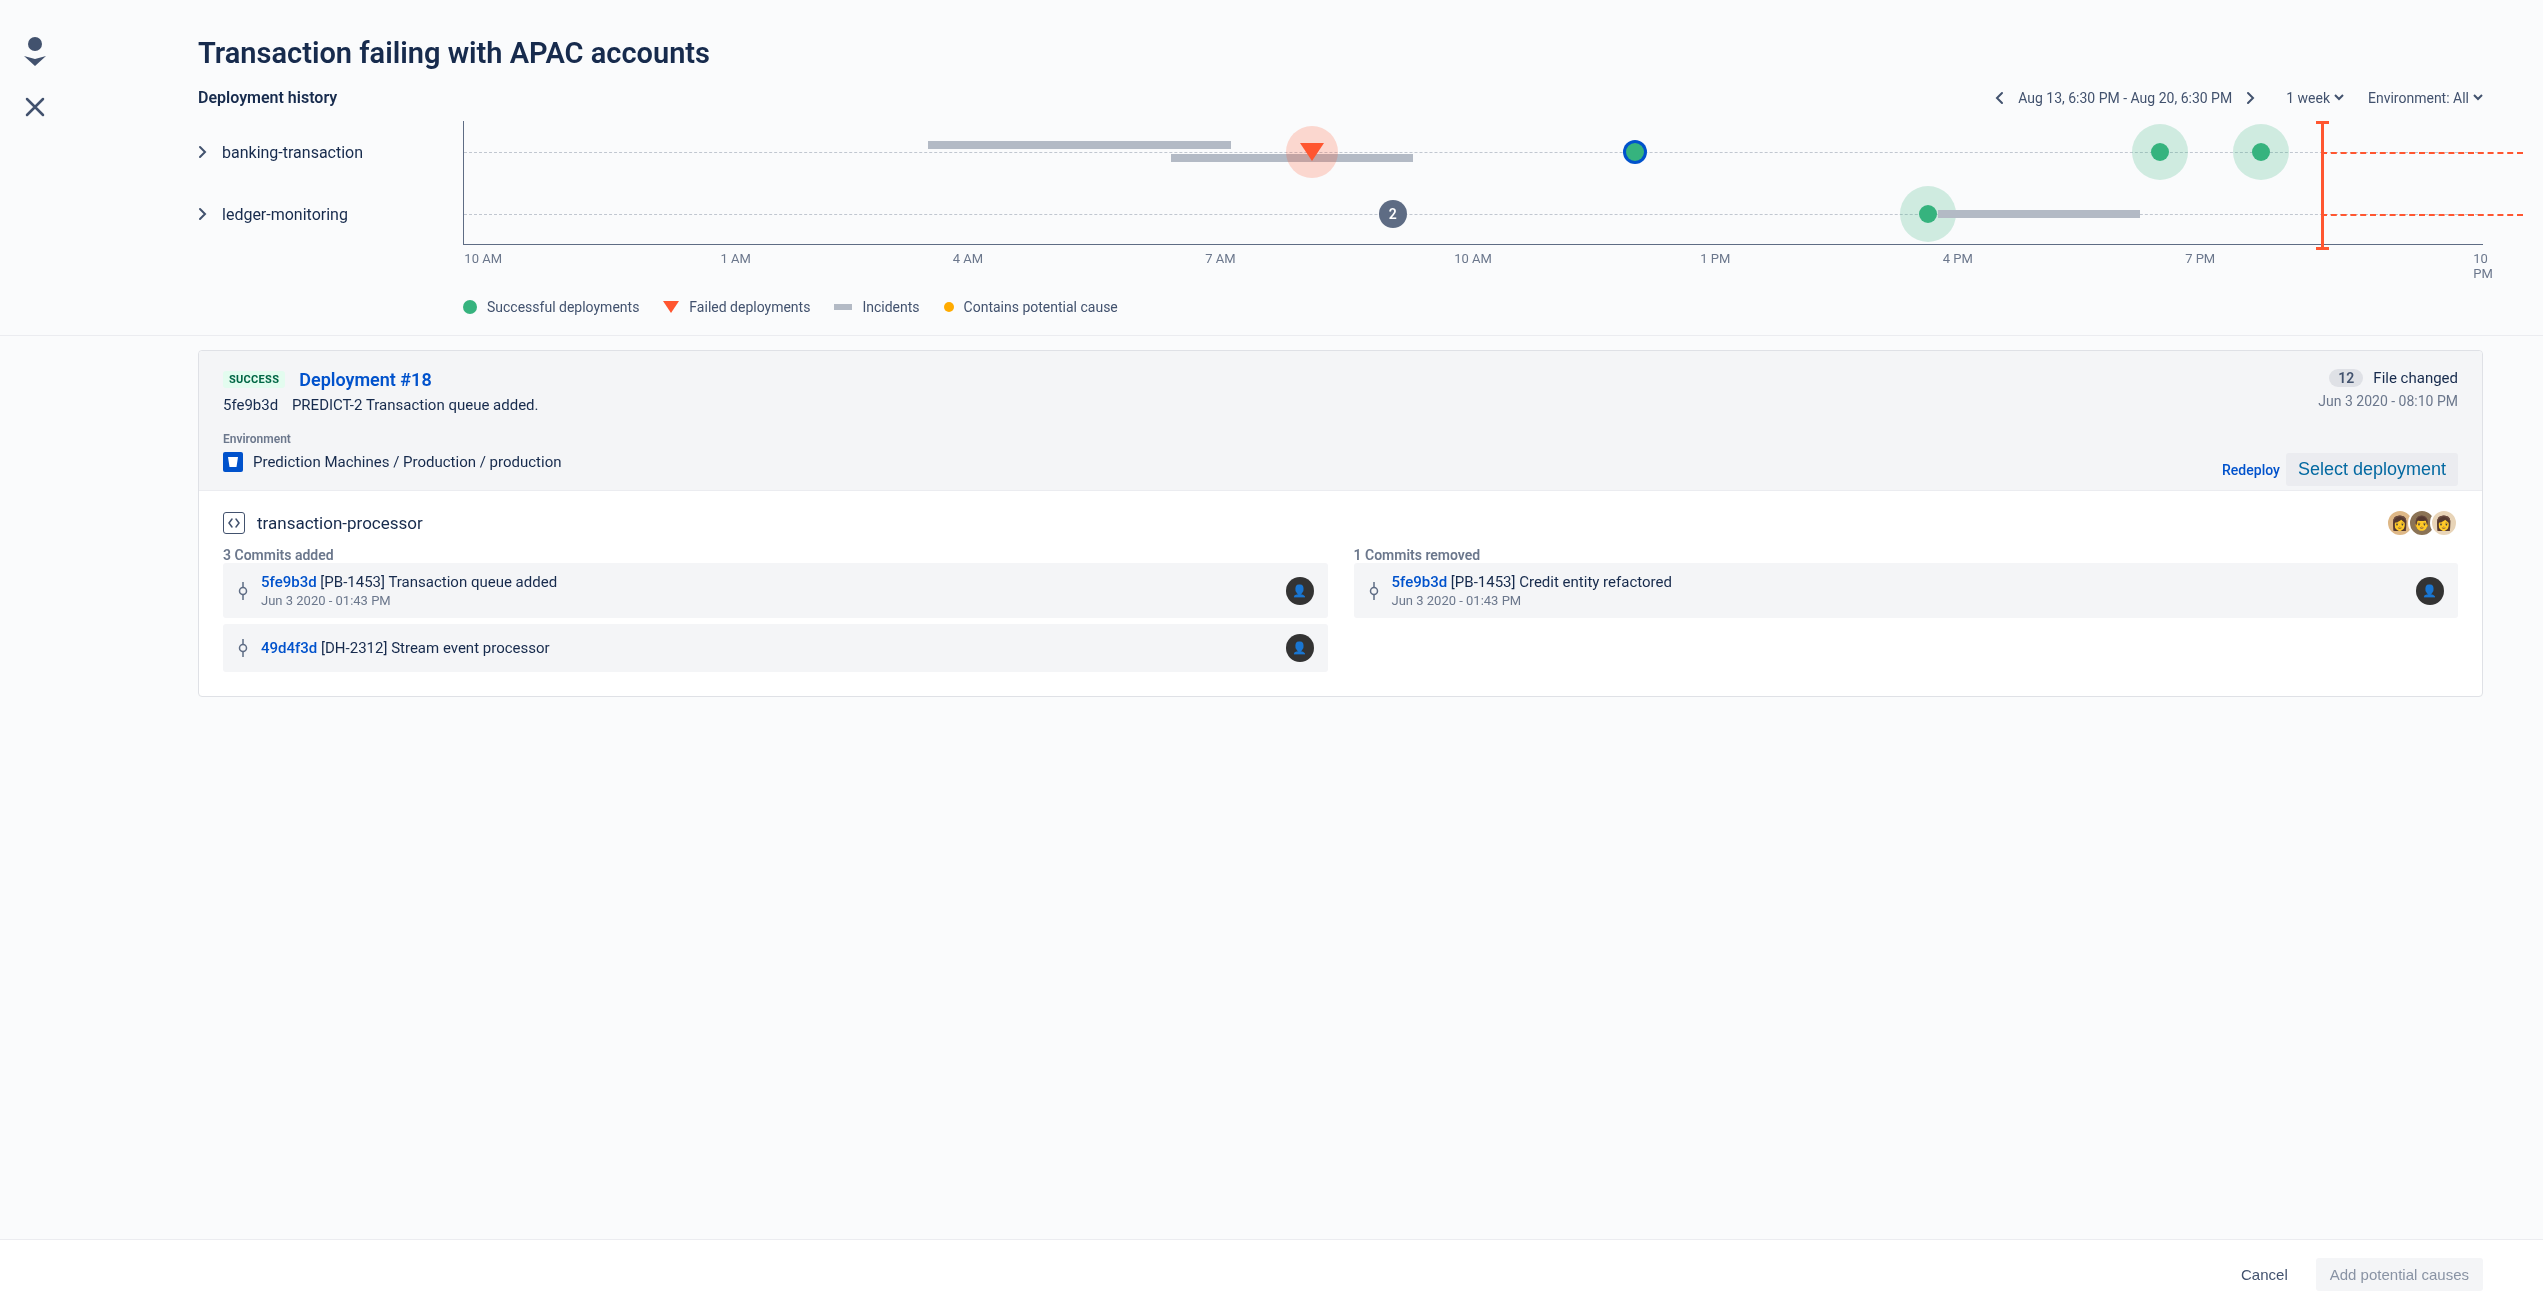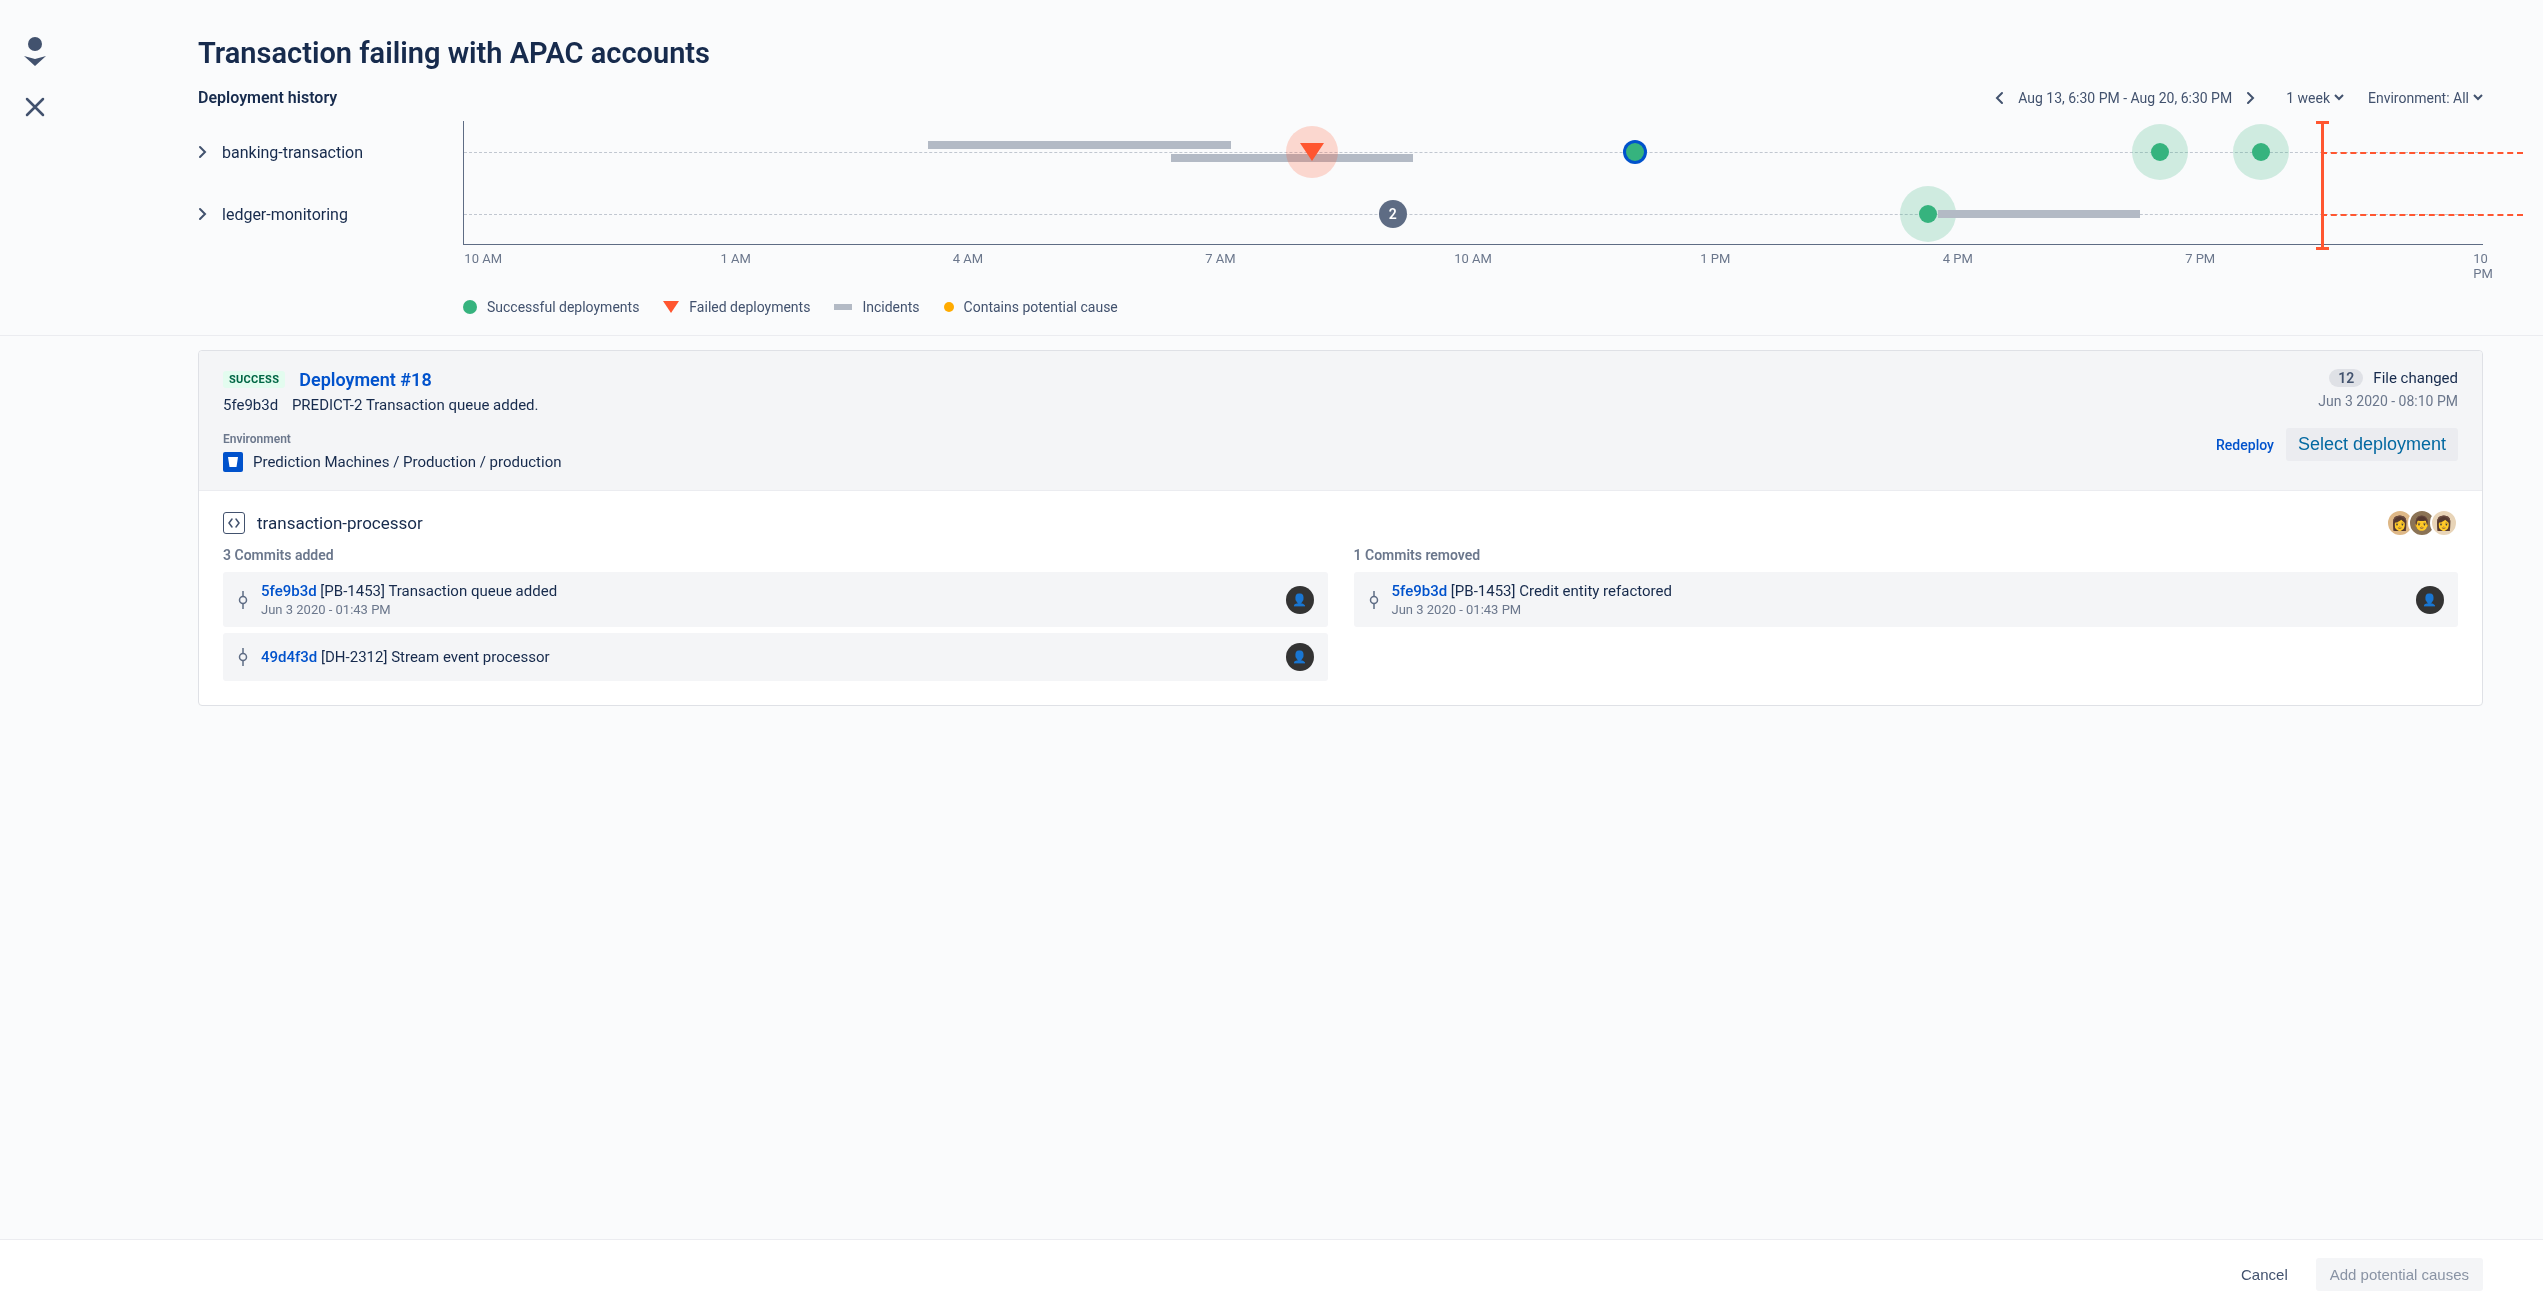--- a/index.html
+++ b/index.html
@@ -240,23 +240,23 @@
   border-radius:10px;
   padding:1px 9px;
   font-weight:600;
   font-size:14px;
 }
 .files-changed { display:flex; align-items:center; gap:10px; font-size:15px; margin-bottom:6px; justify-content:flex-end;}
 .timestamp { color:#6b778c; font-size:14px; }
 .head-actions {
   position:absolute;
   right:24px;
-  bottom:29px;
+  bottom:4px;
   display:flex;
-  gap:12px;
+  gap:6px;
   align-items:center;
 }
 .link-btn { color:#0052cc; font-weight:500; cursor:pointer; }
 .btn-subtle {
   background:#ebecf0;
   border:none;
   border-radius:3px;
   padding:6px 12px;
   font-size:18px;
   color:#0369a1;
@@ -265,21 +265,21 @@
 .card-body { padding:18px 24px; }
 .repo-row { display:flex; align-items:center; gap:12px; margin-bottom:10px; }
 .repo-name { font-size:17px; color:#172b4d; }
 .repo-icon {
   width:22px; height:22px; border:1.5px solid #42526e; border-radius:3px; display:inline-flex; align-items:center; justify-content:center;
 }
 .avatars { margin-left:auto; display:flex; }
 .avatar { width:28px; height:28px; border-radius:50%; background:#ccc; border:2px solid #fff; margin-left:-6px; display:flex; align-items:center; justify-content:center; font-size:14px; }
 .cols { display:flex; gap:26px; }
 .col { flex:1; }
-.col-title { font-size:14px; font-weight:600; color:#6b778c; margin-bottom:9px; }
+.col-title { font-size:14px; font-weight:600; color:#6b778c; margin-bottom:0; }
 .commit {
   background:#f4f5f7;
   border-radius:3px;
   padding:10px 14px;
   display:flex;
   align-items:center;
   gap:12px;
   margin-bottom:6px;
   justify-content:center;
 }

